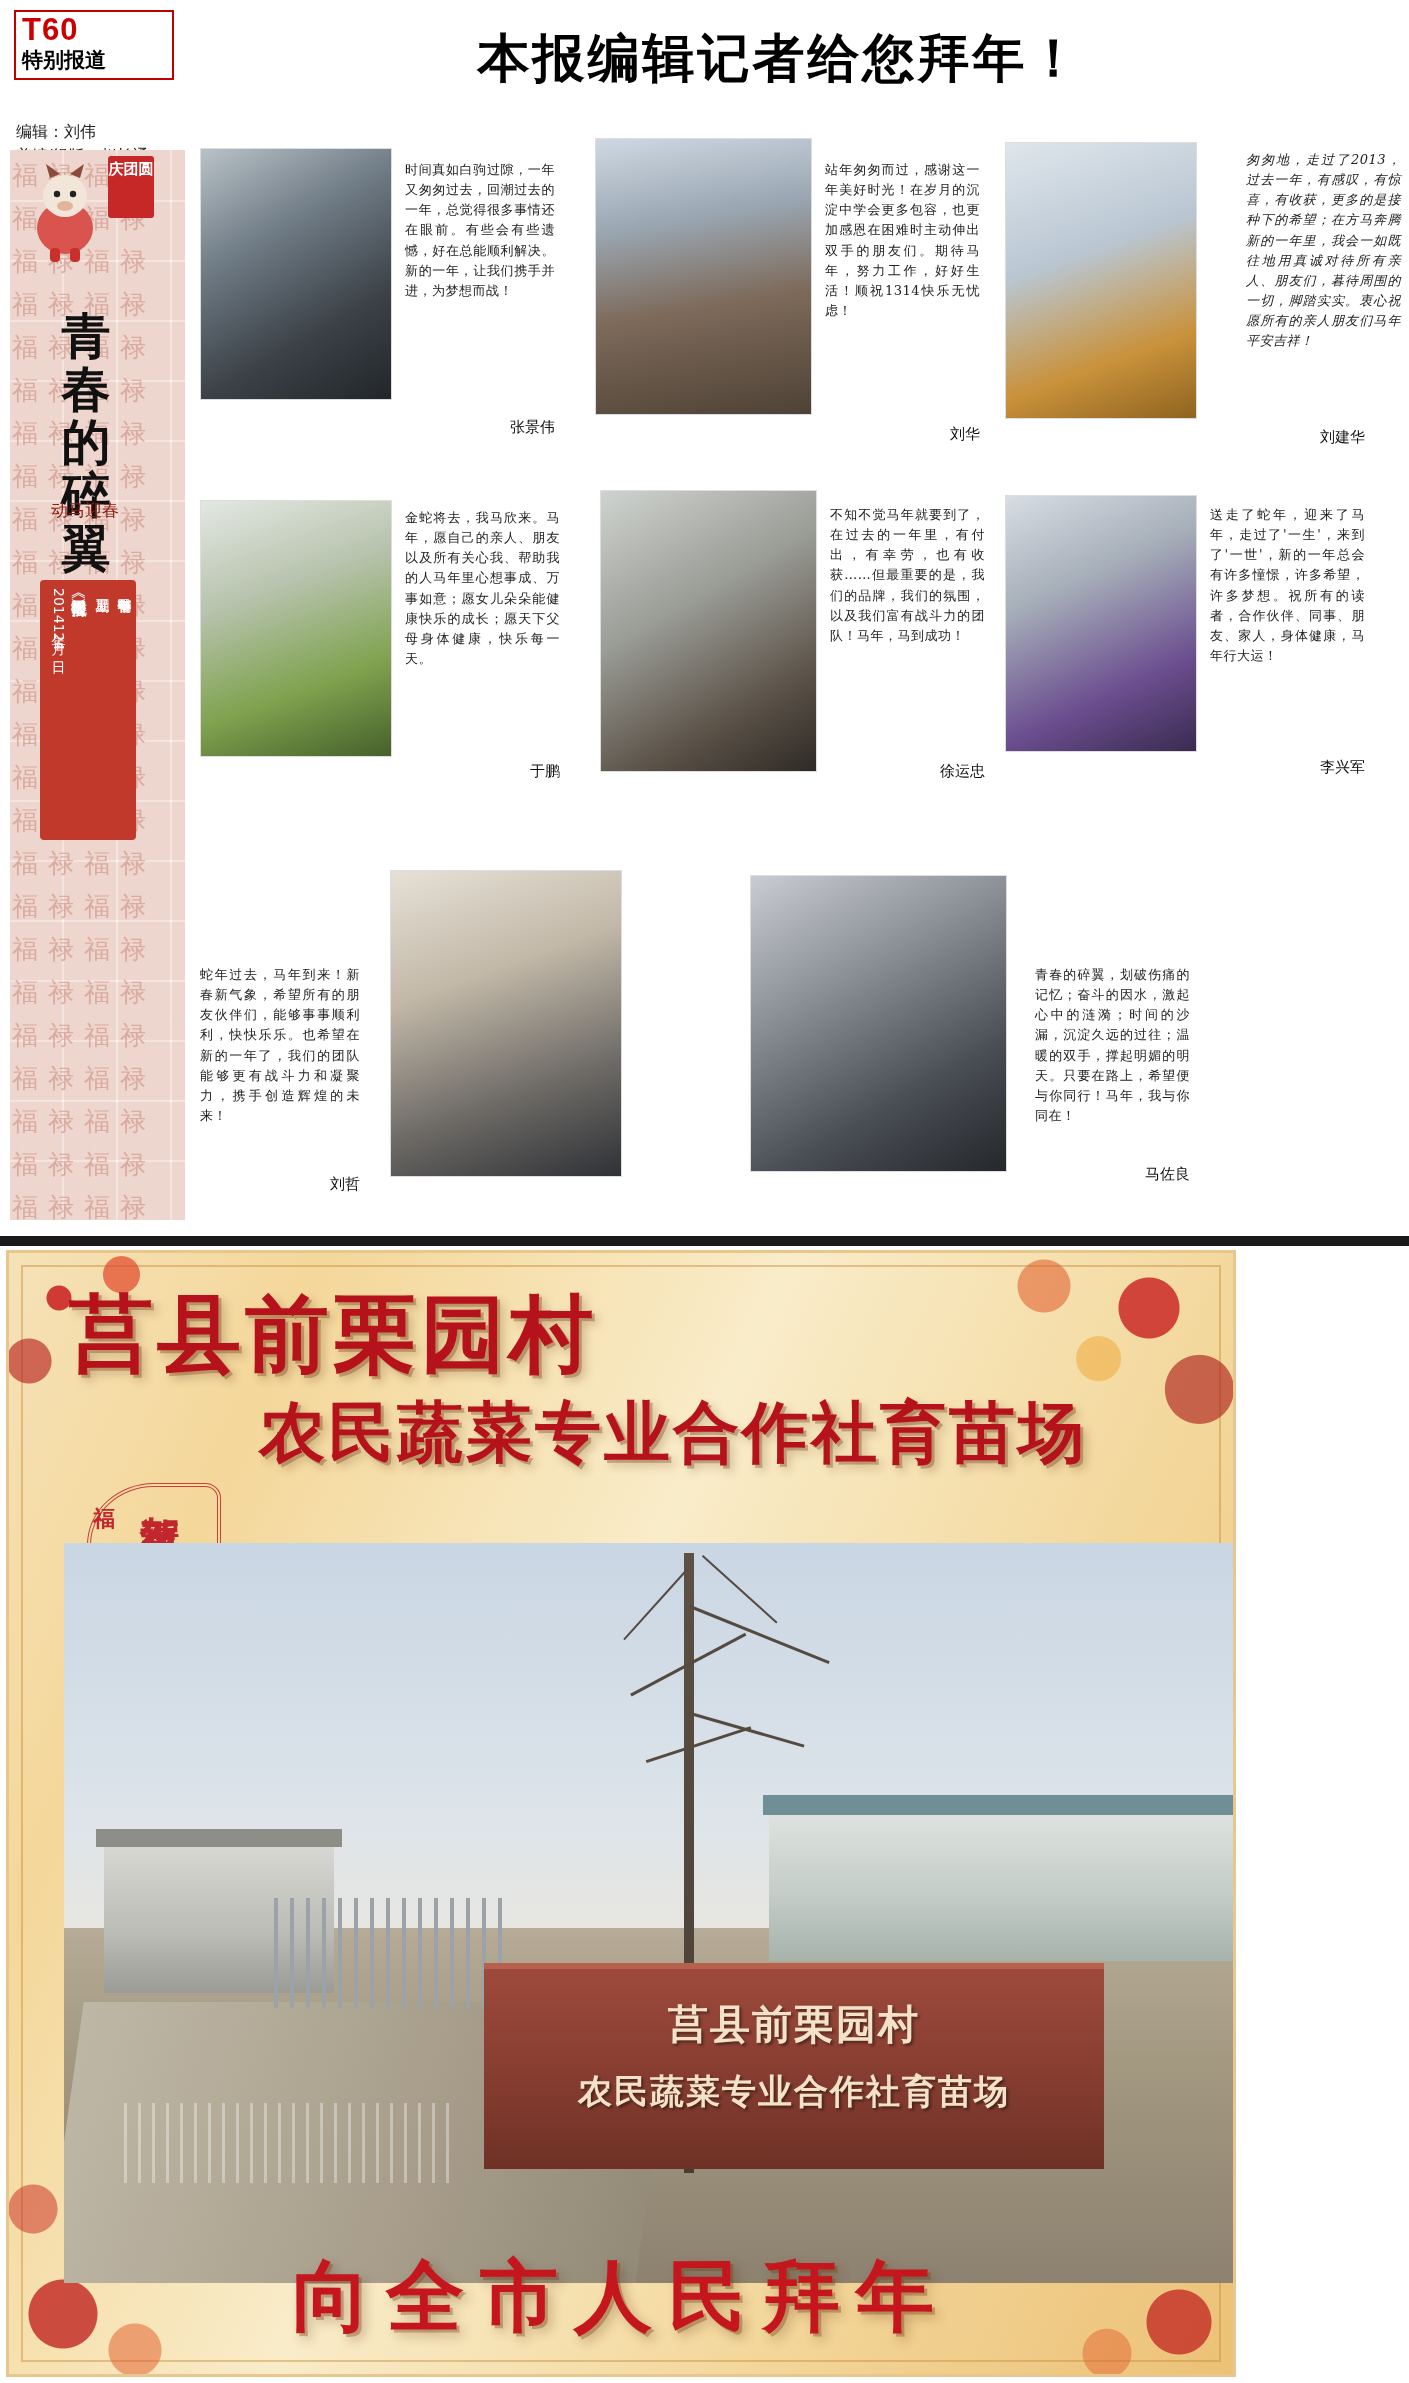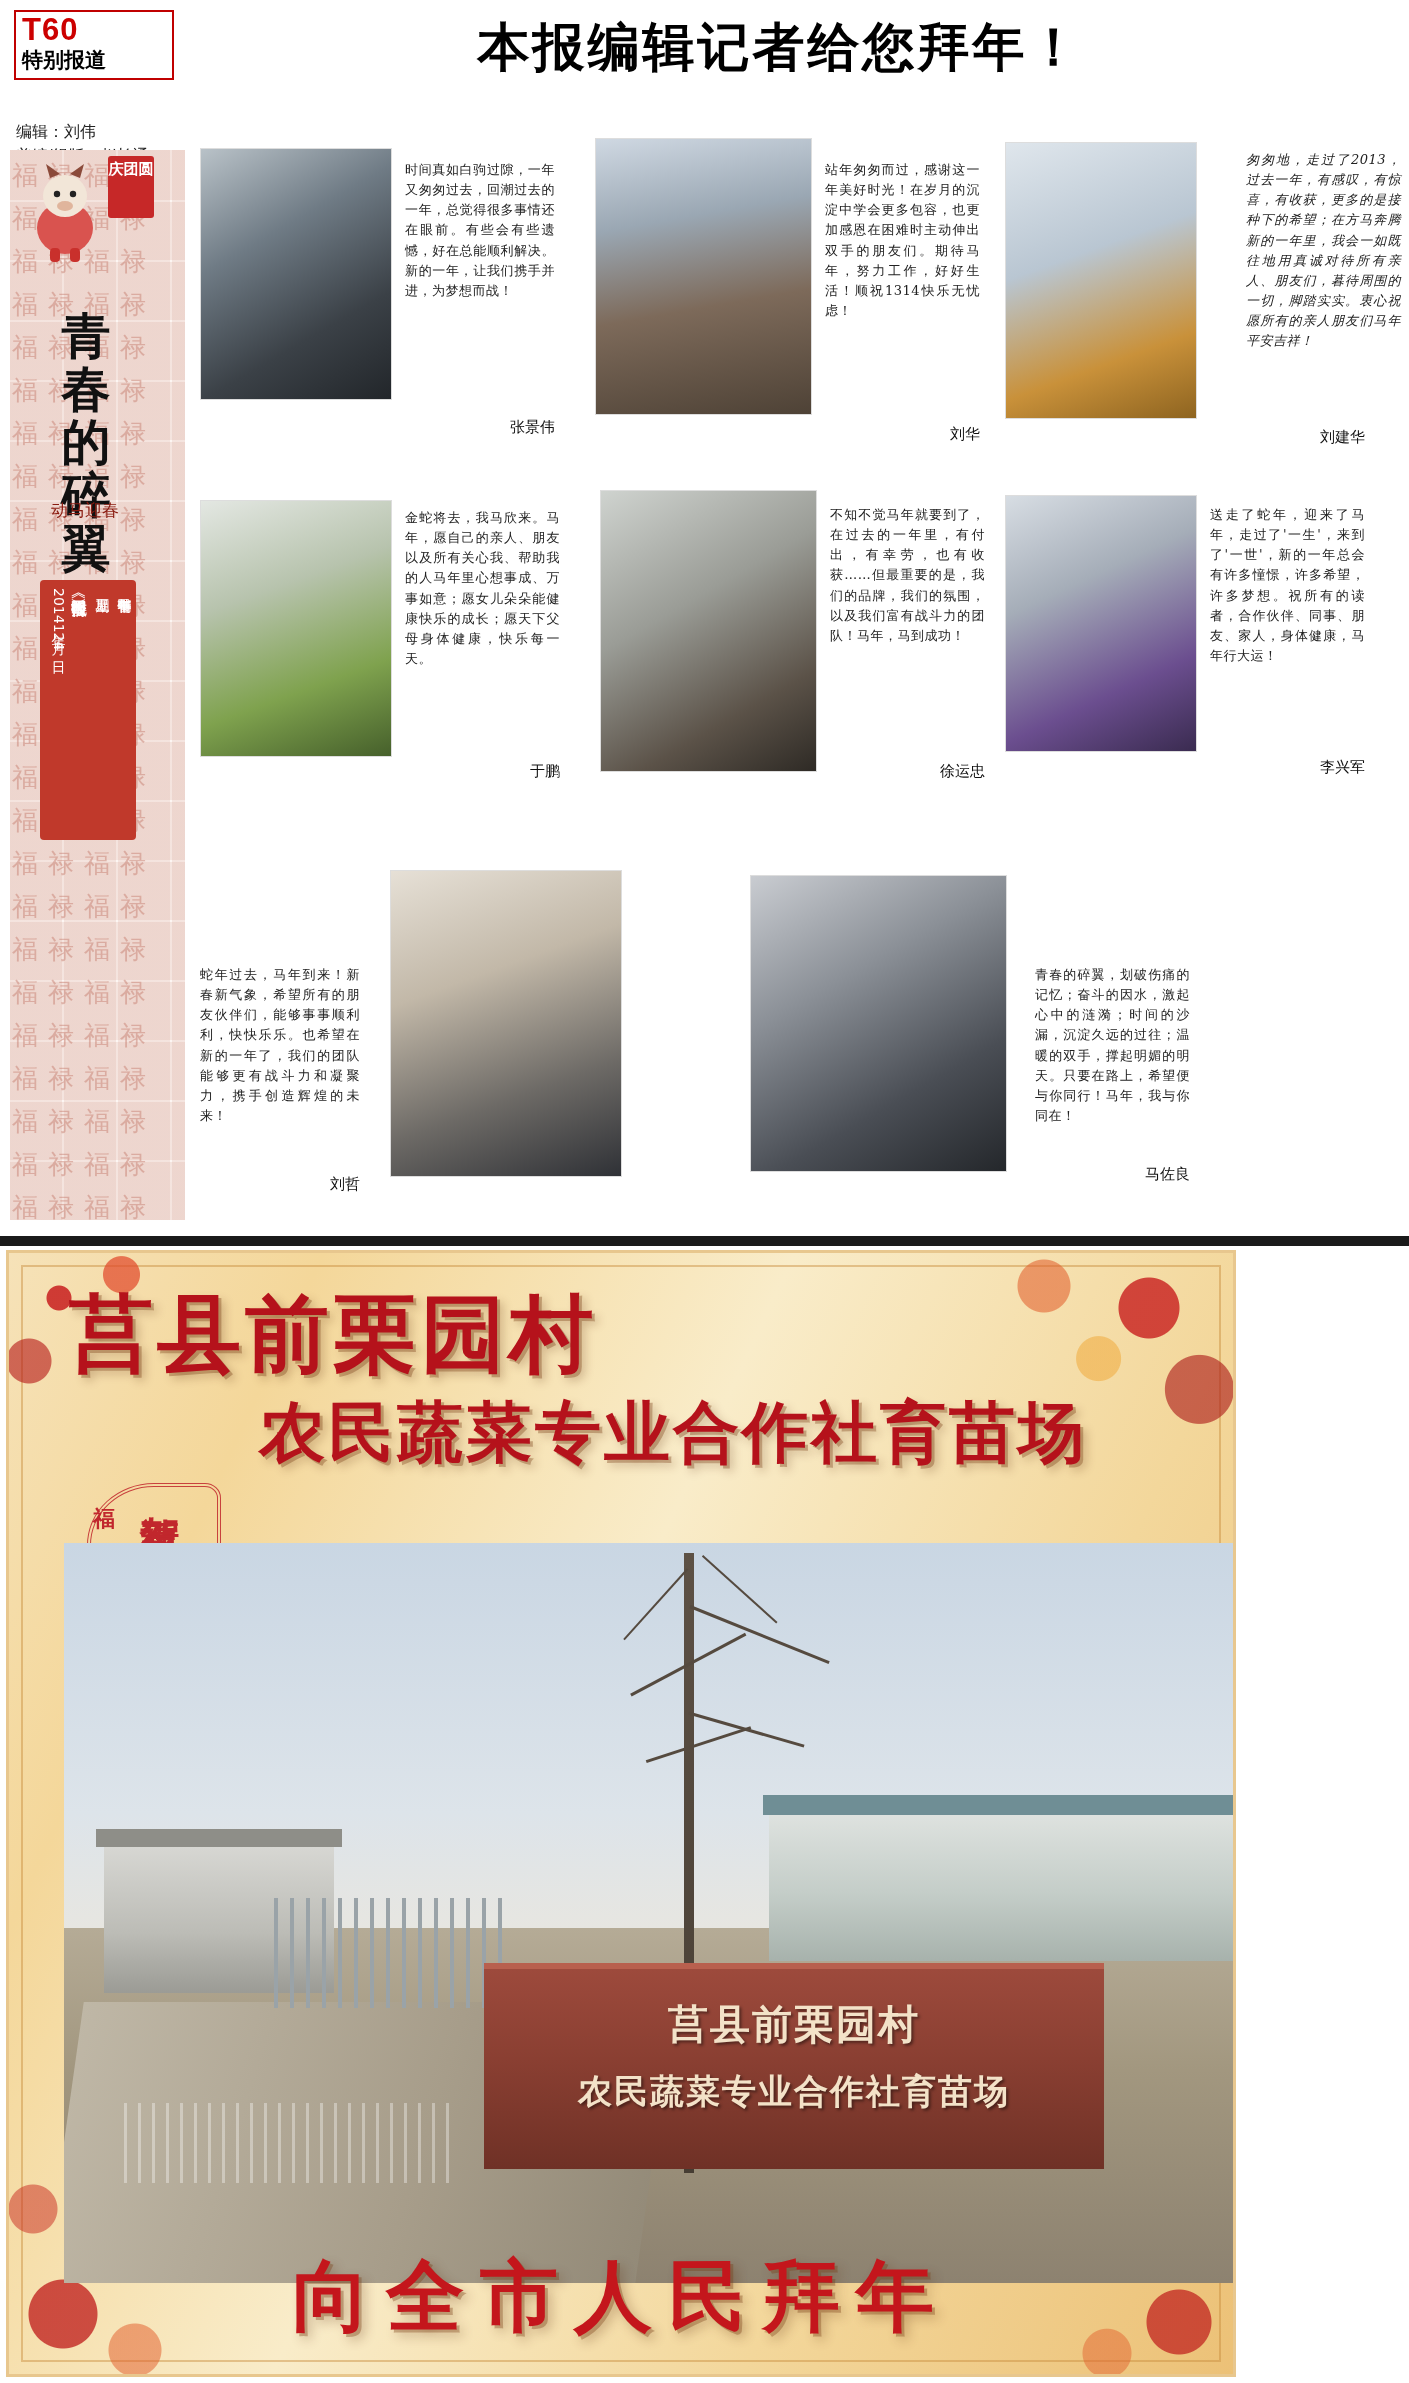--- a/index.html
+++ b/index.html
@@ -48,21 +48,21 @@
     color: #000000;
     font-size: 21px;
     font-weight: bold;
     line-height: 1.2;
     margin-top: 2px;
   }
 
   
   #headline {
     position: absolute;
-    left: 330px; top: 13px;
+    left: 330px; top: 24px;
     width: 900px;
     text-align: center;
     font-size: 52px;
     font-weight: bold;
     color: #000000;
     letter-spacing: 3px;
     font-family: "DejaVu Sans", sans-serif;
   }
 
   

